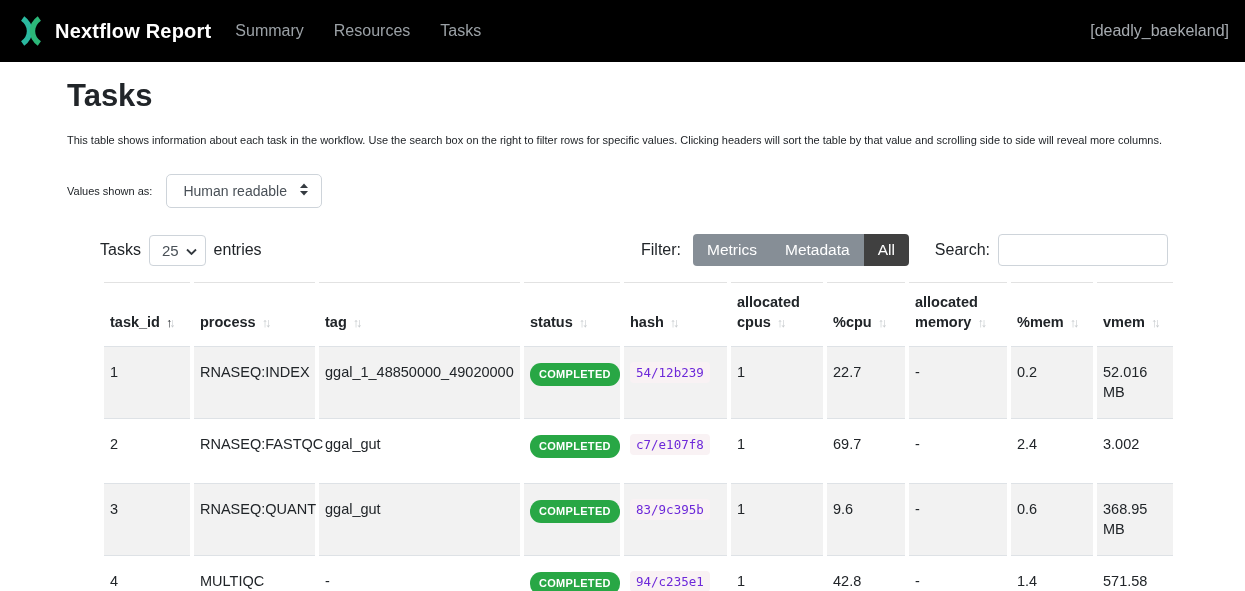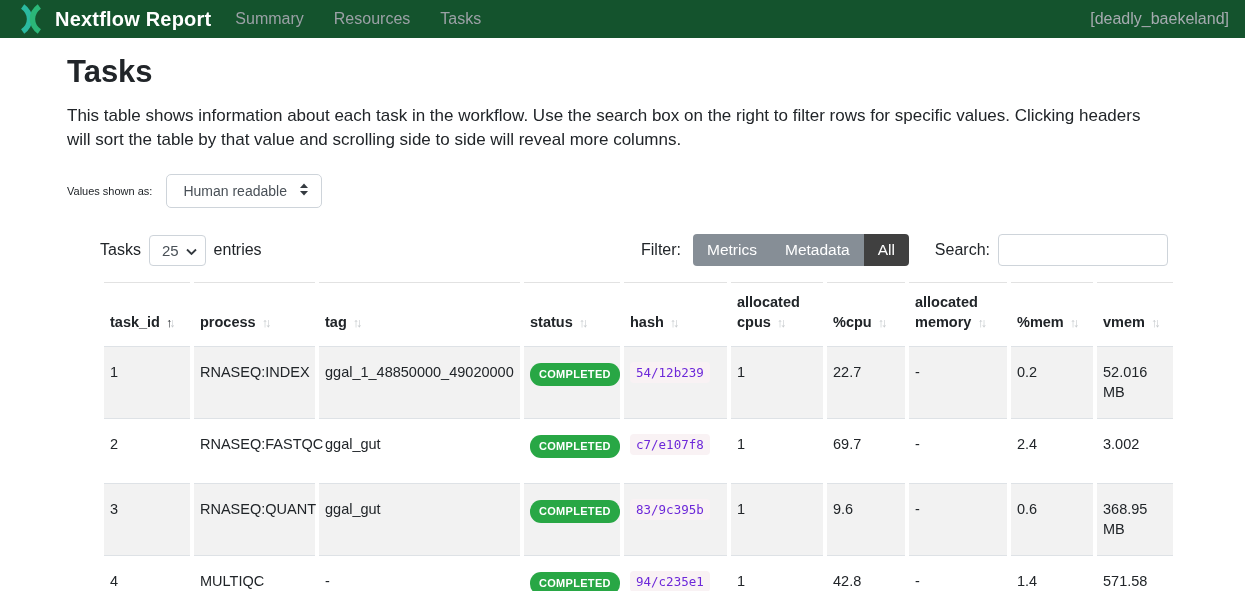--- a/index.html
+++ b/index.html
@@ -1,33 +1,33 @@
 <!DOCTYPE html>
 <html><head>
 <meta charset="utf-8">
 <style>
   * { margin: 0; padding: 0; box-sizing: border-box; }
   html, body { width: 1245px; height: 591px; overflow: hidden; background: #fff;
     font-family: "Liberation Sans", "DejaVu Sans", sans-serif; color: #212529; }
 
   
-  .navbar { height: 38px; background: #14532d; display: flex; align-items: center;
+  .navbar { height: 62px; background: #000000; display: flex; align-items: center;
     padding: 0 16px; }
   .brand { display: flex; align-items: center; gap: 9px; margin-right: 24px; }
   .brand-logo { width: 30px; height: 30px; display: block; }
   .brand-text { color: #ffffff; font-size: 20px; font-weight: 700; letter-spacing: .2px; }
   .nav-links { display: flex; align-items: center; gap: 30px; }
   .nav-link { color: #9ba1a6; font-size: 16px; text-decoration: none; cursor: pointer; }
   .nav-spacer { flex: 1; }
   .run-name { color: #a6abb0; font-size: 16px; }
 
   
   .container { padding: 0 67px; }
   .page-title { font-size: 31px; font-weight: 600; margin-top: 16px; margin-bottom: 14px; }
-  .page-desc { font-size: 17px; line-height: 24px; max-width: 1100px; margin-bottom: 22px; }
+  .page-desc { font-size: 11px; line-height: 24px; max-width: 1100px; margin-bottom: 22px; }
 
   .values-row { display: flex; align-items: center; gap: 14px; margin-bottom: 26px; }
   .values-label { font-size: 11px; }
   .hr-select { position: relative; display: inline-flex; align-items: center;
     border: 1px solid #ced4da; border-radius: 5px; background: #fff;
     padding: 8px 34px 8px 16px; font-size: 14px; cursor: pointer; color: #495057; }
   .hr-select .caret2 { position: absolute; right: 12px; top: 50%; transform: translateY(-50%); }
 
   
   .dt-area { margin-left: 33px; margin-right: 10px; }

